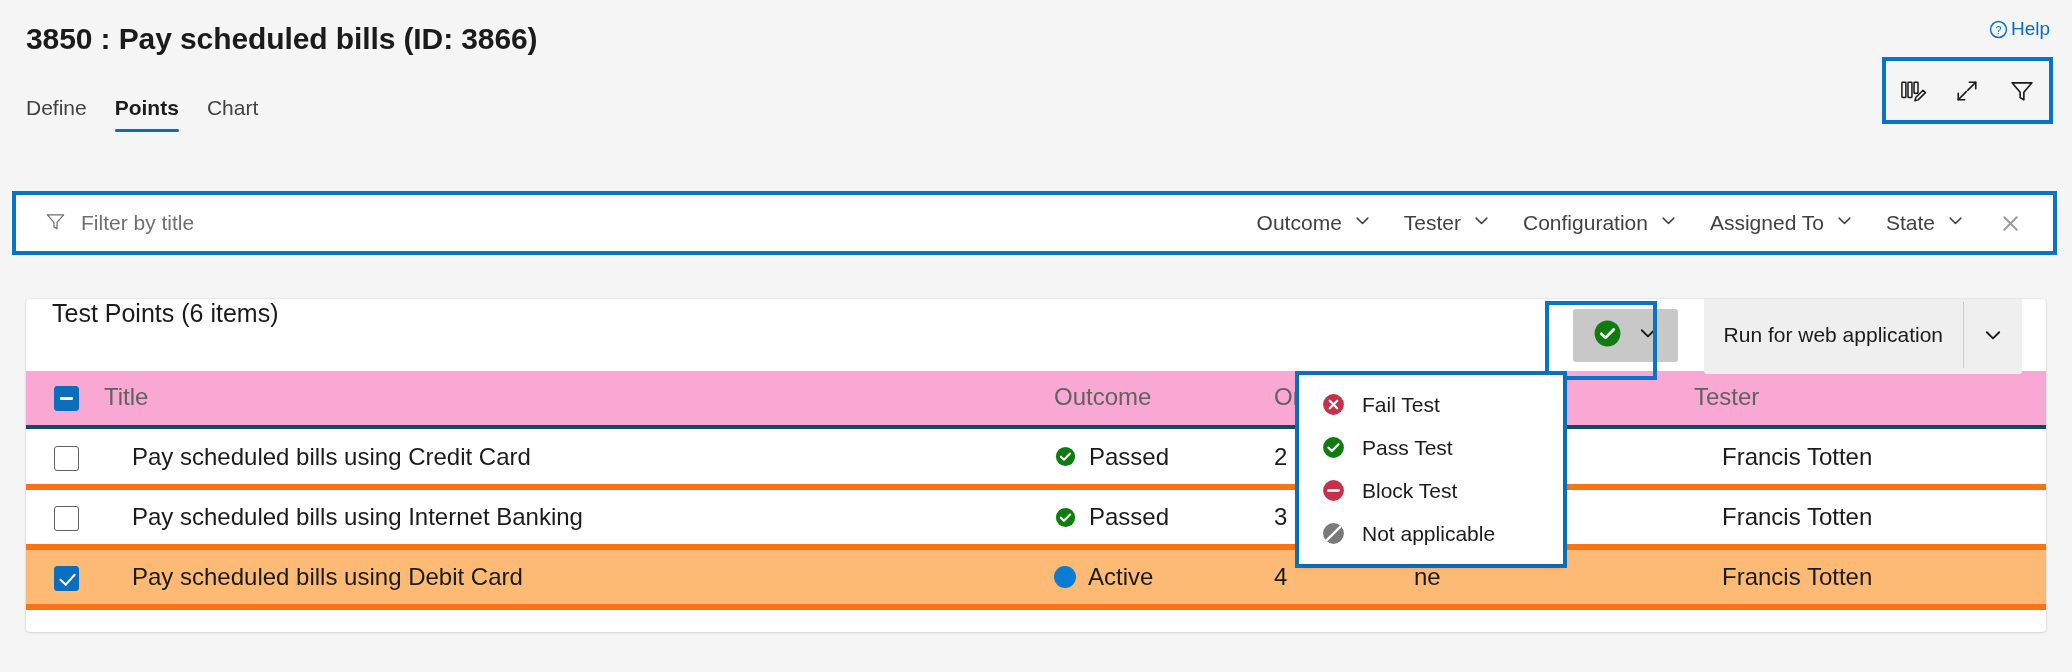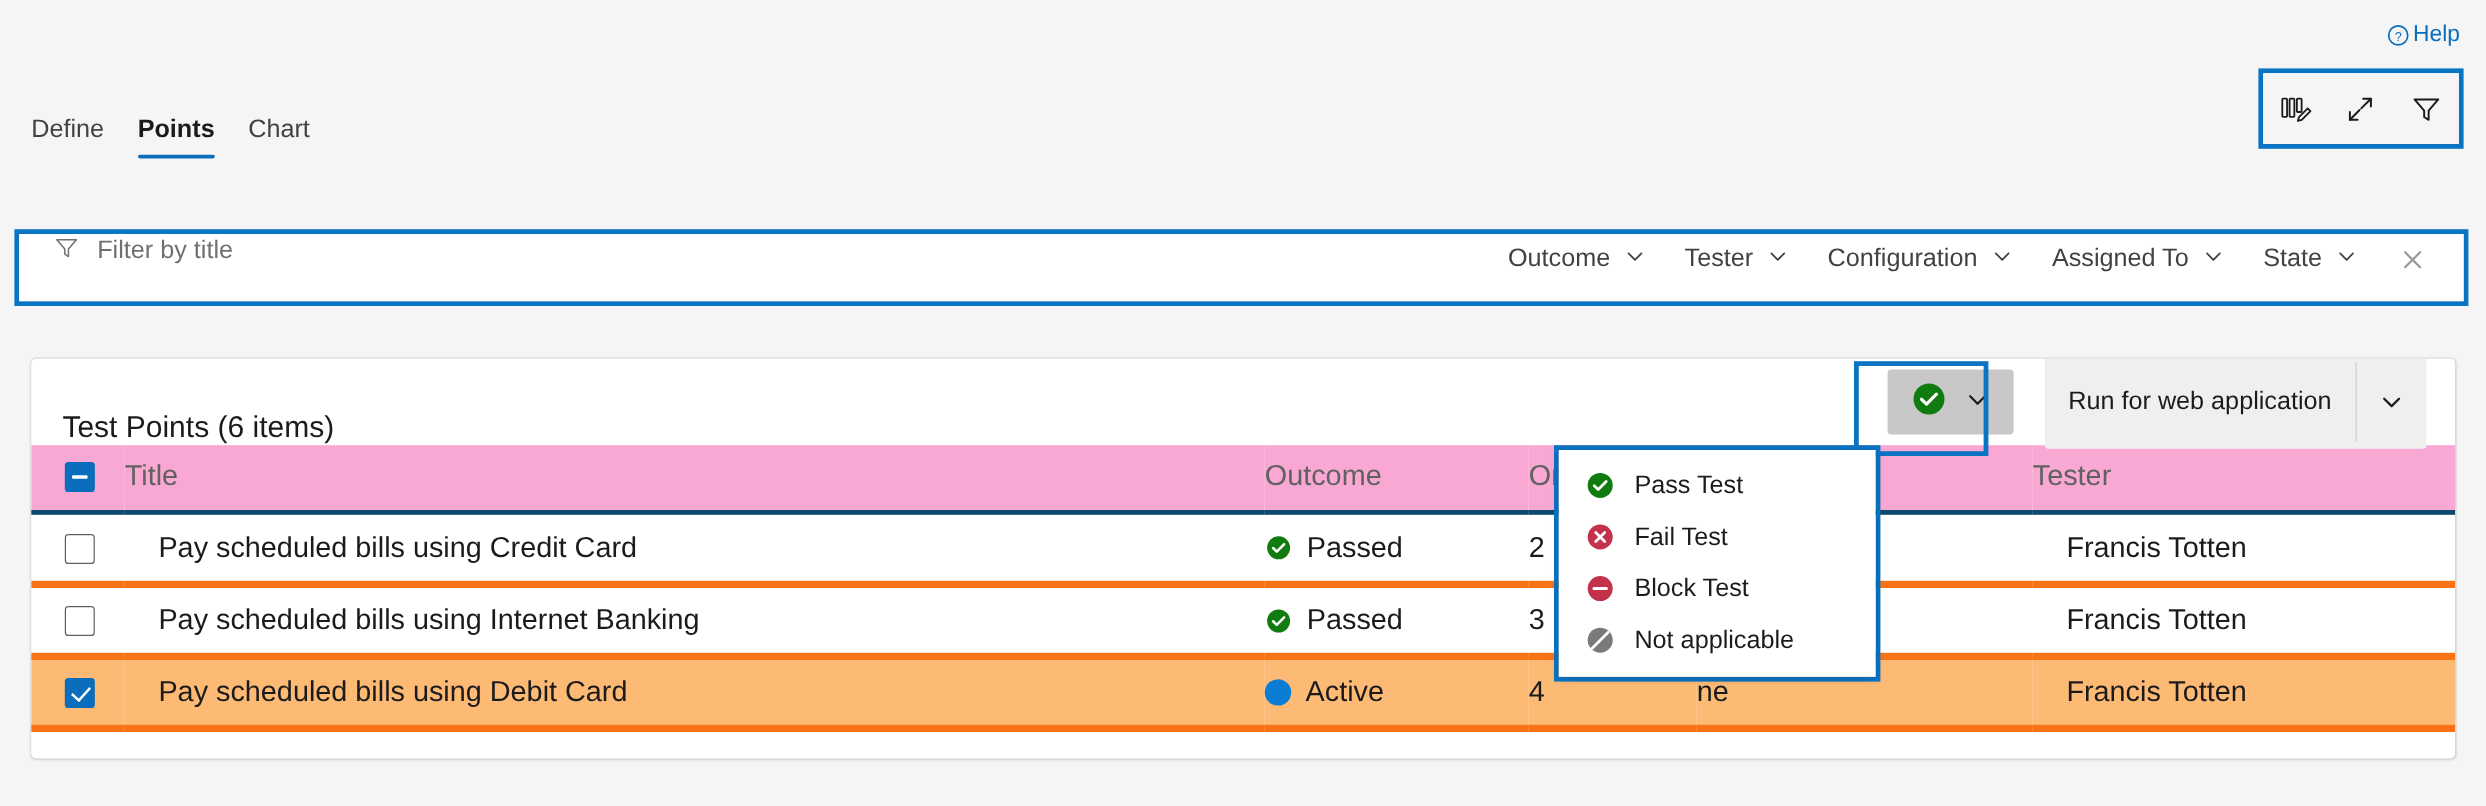--- a/index.html
+++ b/index.html
@@ -55,21 +55,21 @@
     cursor: pointer; background: transparent; border: none;
   }
 
   
   .filterbar-highlight {
     position: absolute; left: 12px; top: 191px; width: 2045px; height: 64px;
     border: 4px solid #0a74c4;
   }
   .filterbar {
     position: absolute; left: 16px; top: 195px; width: 2037px; height: 56px;
-    background: #ffffff; display: flex; align-items: flex-start;
+    background: #ffffff; display: flex; align-items: center;
   }
   .filter-input-wrap {
     display:flex; align-items:center; gap: 14px; padding-left: 28px; flex: 1 1 auto; cursor: text;
   }
   .filter-placeholder { font-size: 21px; color: #707070; }
   .filter-pills { display:flex; align-items:center; gap: 0px; padding-right: 22px; }
   .filter-pill {
     display:flex; align-items:center; gap:11px; font-size: 21px; color: #424242;
     padding: 6px 16px; cursor: pointer; white-space: nowrap;
   }
@@ -79,21 +79,21 @@
   }
 
   
   .card {
     position: absolute; left: 26px; top: 299px; width: 2020px; height: 333px;
     background: #ffffff; border-radius: 4px;
     box-shadow: 0 0 2px rgba(0,0,0,0.14), 0 1px 3px rgba(0,0,0,0.10);
     overflow: hidden;
   }
   .card-header {
-    height: 72px; display:flex; align-items:flex-end; padding: 0 24px 0 26px;
+    height: 72px; display:flex; align-items:flex-start; padding: 0 24px 0 26px;
     position: relative;
   }
   .card-title { font-size: 25px; color: #1b1b1b; font-weight: 400; }
 
   .card-actions {
     position: absolute; right: 24px; top: 0; height: 72px;
     display: flex; align-items: center; gap: 26px;
   }
   .outcome-split {
     display:flex; align-items:center; gap: 14px;
@@ -169,20 +169,21 @@
     display:flex; align-items:center; gap: 16px; height: 43px;
     padding: 0 22px; font-size: 21px; color: #1b1b1b; cursor: pointer; white-space: nowrap;
   }
   .menu-ico { width: 25px; height: 25px; flex:0 0 auto; display:block; }
 </style>
 </head>
 <body>
 
 <div class="page">
 
+  <div class="page-title">3850 : Pay scheduled bills (ID: 3866)</div>
 
   <a class="help-link">
     <span>
       <svg class="help-icon" viewBox="0 0 16 16" fill="none">
         <circle cx="8" cy="8" r="6.7" stroke="#0a6ebd" stroke-width="1.2"></circle>
         <text x="8" y="11.6" font-size="9" text-anchor="middle" fill="#0a6ebd" font-family="Liberation Sans, sans-serif">?</text>
       </svg>
     </span>
     <span>Help</span>
   </a>
@@ -391,34 +392,34 @@
     </table>
   </div>
 
   <div class="outcome-btn-highlight"></div>
 
   <div class="menu-highlight"></div>
   <div class="menu">
     <div class="menu-item">
       <span>
         <svg class="menu-ico" viewBox="0 0 24 24">
-          <circle cx="12" cy="12" r="10" fill="#107c10"></circle>
-          <path d="M7.2 12.2 L10.4 15.3 L16.8 8.9" stroke="#fff" stroke-width="2.2" fill="none" stroke-linecap="round" stroke-linejoin="round"></path>
+          <circle cx="12" cy="12" r="10" fill="#c4314b"></circle>
+          <path d="M8.4 8.4 L15.6 15.6 M15.6 8.4 L8.4 15.6" stroke="#fff" stroke-width="2.2" stroke-linecap="round"></path>
         </svg>
       </span>
-      <span>Pass Test</span>
+      <span>Fail Test</span>
     </div>
     <div class="menu-item">
       <span>
         <svg class="menu-ico" viewBox="0 0 24 24">
-          <circle cx="12" cy="12" r="10" fill="#c4314b"></circle>
-          <path d="M8.4 8.4 L15.6 15.6 M15.6 8.4 L8.4 15.6" stroke="#fff" stroke-width="2.2" stroke-linecap="round"></path>
+          <circle cx="12" cy="12" r="10" fill="#107c10"></circle>
+          <path d="M7.2 12.2 L10.4 15.3 L16.8 8.9" stroke="#fff" stroke-width="2.2" fill="none" stroke-linecap="round" stroke-linejoin="round"></path>
         </svg>
       </span>
-      <span>Fail Test</span>
+      <span>Pass Test</span>
     </div>
     <div class="menu-item">
       <span>
         <svg class="menu-ico" viewBox="0 0 24 24">
           <circle cx="12" cy="12" r="10" fill="#c4314b"></circle>
           <path d="M7 12 H17" stroke="#fff" stroke-width="2.4" stroke-linecap="round"></path>
         </svg>
       </span>
       <span>Block Test</span>
     </div>

